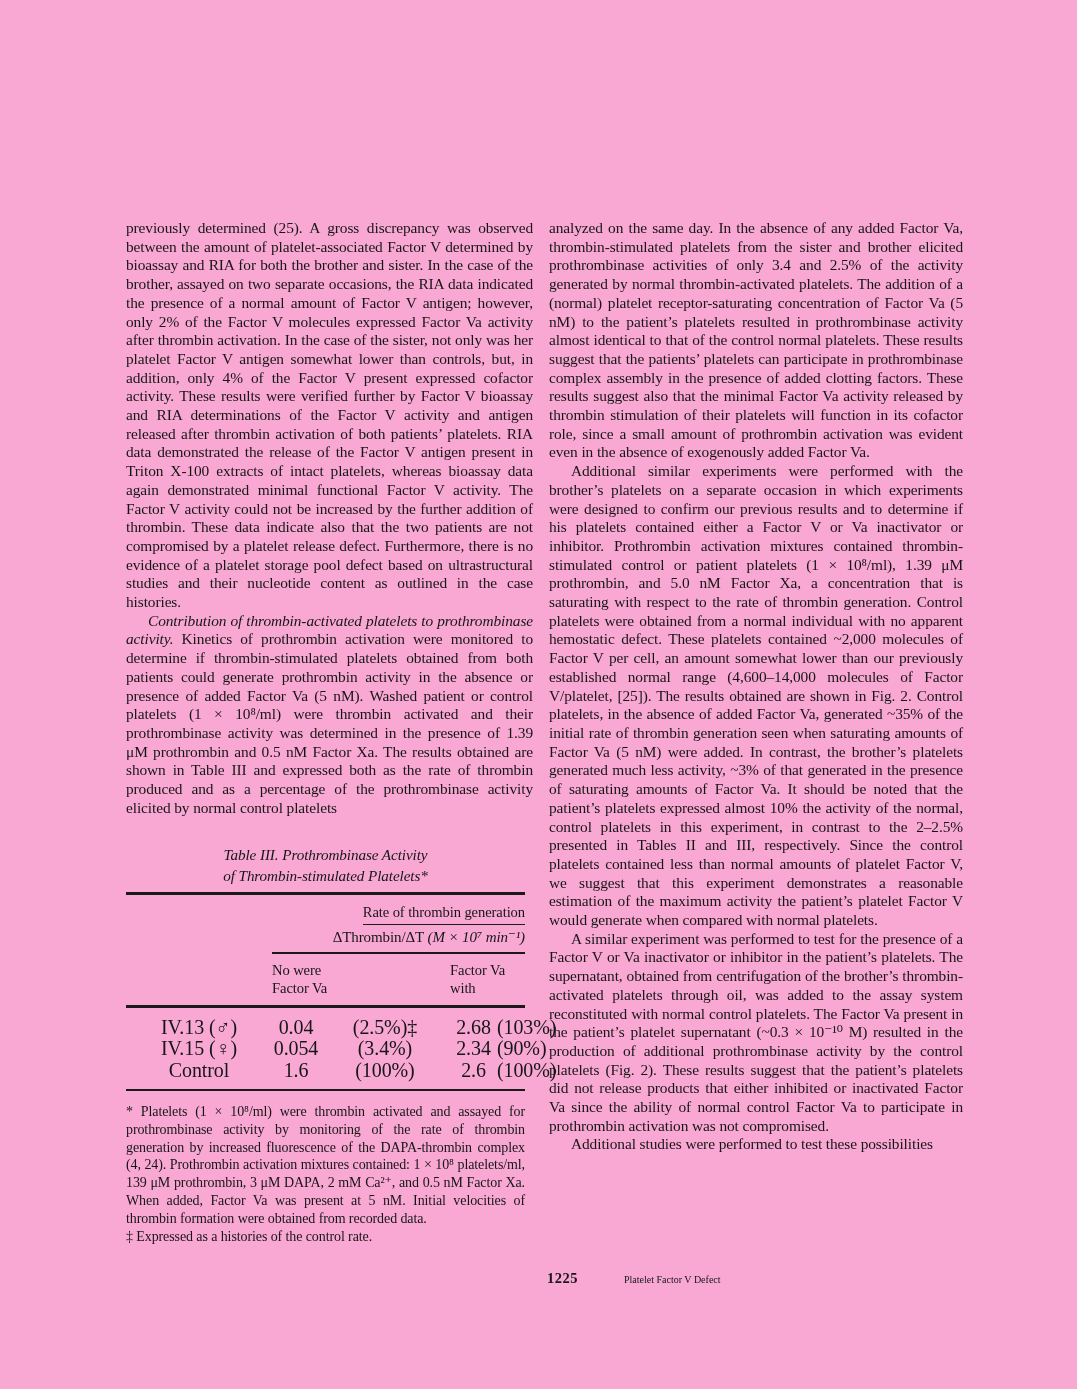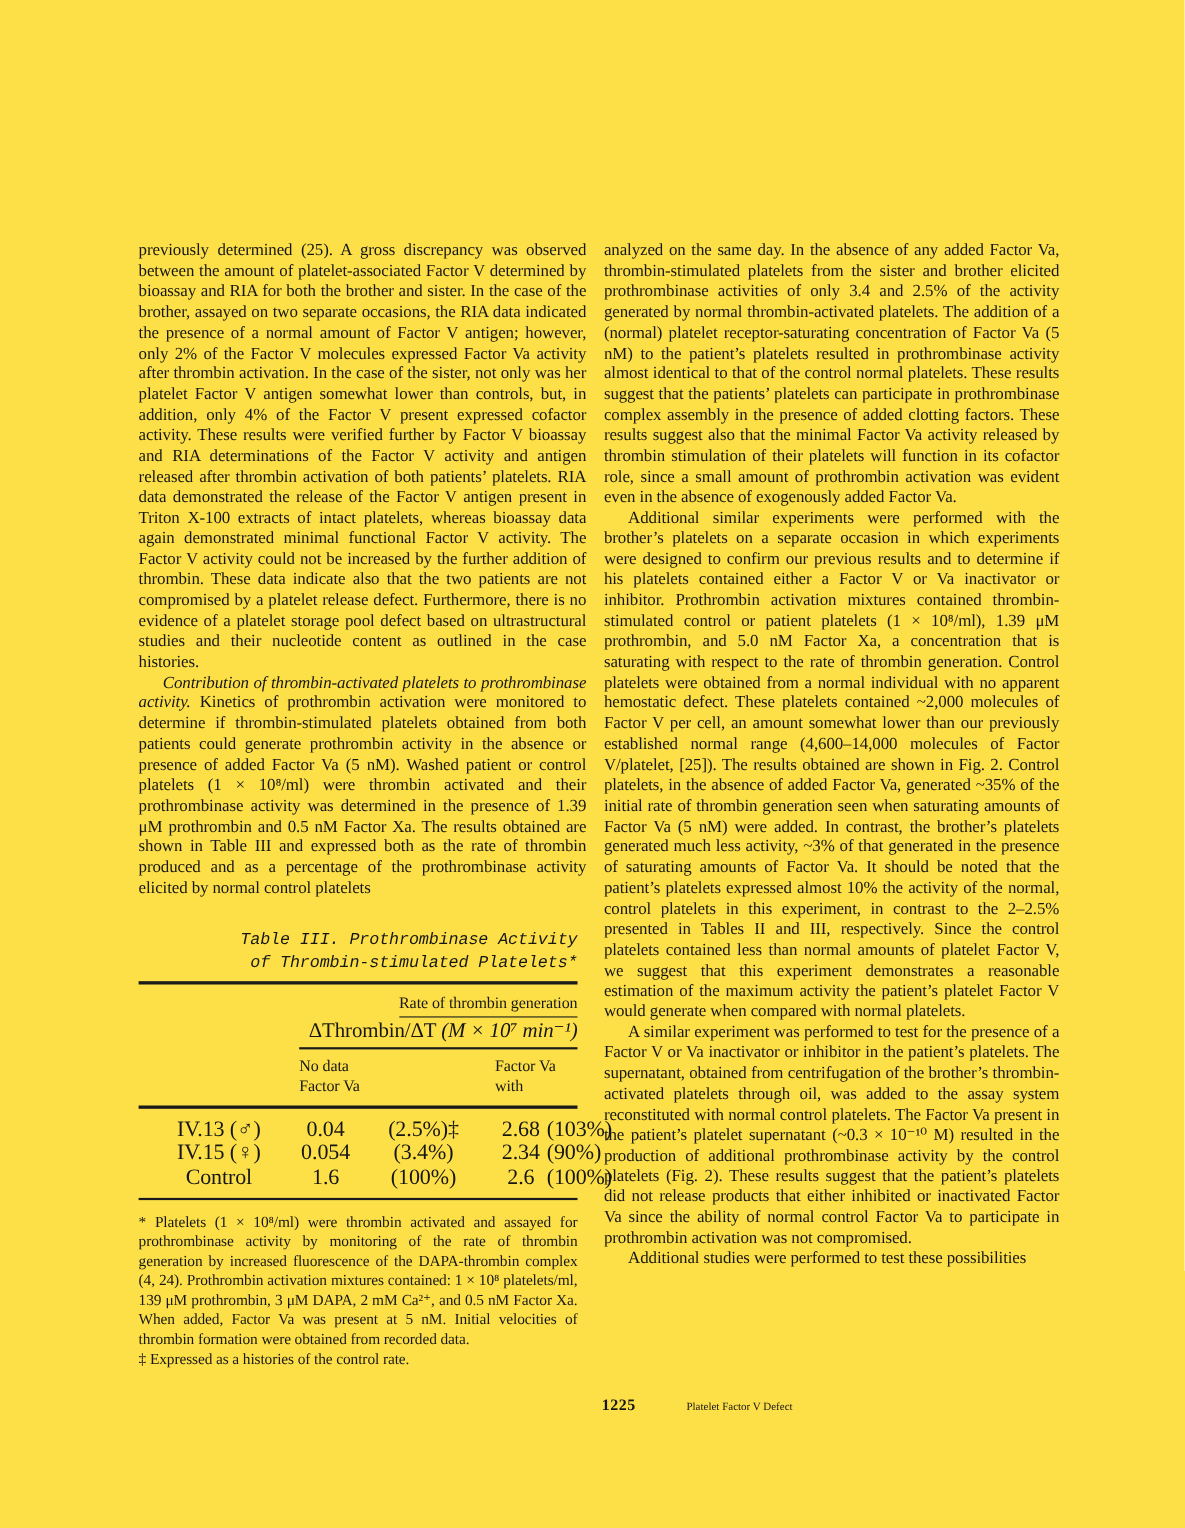--- a/index.html
+++ b/index.html
@@ -1,48 +1,48 @@
 <!DOCTYPE html>
 <html lang="en"><head>
 <meta charset="utf-8">
 <style>
   html,body{margin:0;padding:0;background:#ffffff;}
   .page{
     position:relative;
     width:1077px;height:1389px;
-    background:#fde047;
+    background:#f9a8d4;
     color:#161616;
     font-family:"Liberation Serif","DejaVu Serif",serif;
     overflow:hidden;
   }
   .col{
     position:absolute;top:219px;
     font-size:15.4px;line-height:18.7px;
     letter-spacing:-0.1px;
     text-align:justify;
   }
   .col-left{left:126px;width:407px;}
   .col-right{left:549px;width:414px;}
   .col p{margin:0;padding:0;}
   .indent{text-indent:22px;}
   .it{font-style:italic;}
 
   
   .table-block{margin-top:26px;width:399px;}
-  .tbl-caption{font-style:italic;font-size:15.2px;line-height:21px;text-align:right;margin-bottom:6px;font-family:Liberation Mono, monospace;}
+  .tbl-caption{font-style:italic;font-size:15.2px;line-height:21px;text-align:center;margin-bottom:6px;}
   .rule{background:#1a1a1a;border:0;}
   .rule.thick{height:3px;}
   .rule.mid{height:2px;}
   .rule.inset{margin-left:146px;width:253px;}
   .tbl-head{display:flex;text-align:right;}
   .hw-left{width:146px;flex:none;}
   .hw-right{flex:1;}
   .group-h{padding-top:9px;font-size:14.6px;line-height:17px;}
   .ul{display:inline-block;border-bottom:1.5px solid #1a1a1a;padding-bottom:3px;}
-  .sub-h{font-size:19px;line-height:17px;padding:4px 0 6px 0;}
+  .sub-h{font-size:15px;line-height:17px;padding:4px 0 6px 0;}
   .col-heads{display:flex;text-align:left;font-size:14.6px;line-height:18px;padding:7px 0 8px 0;}
   .ch-label{width:146px;flex:none;}
   .ch1{width:178px;flex:none;}
   .ch2{flex:1;}
   .tbl-body{padding:9px 0 8px 0;text-align:center;font-size:20px;}
   .trow{display:flex;line-height:21.5px;}
   .c0{width:146px;flex:none;}
   .c1{width:48px;flex:none;}
   .c2{width:130px;flex:none;}
   .c3{width:47px;flex:none;}
@@ -78,21 +78,21 @@
           <div class="group-h"><span class="ul">Rate of thrombin generation</span></div>
           <div class="sub-h"><span>ΔThrombin/ΔT </span><span class="it">(M × 10⁷ min⁻¹)</span></div>
         </div>
       </div>
 
       <div class="rule mid inset"></div>
 
       <div class="col-heads">
         <div class="ch-label"></div>
         <div class="ch1">
-          <div>No data</div>
+          <div>No were</div>
           <div>Factor Va</div>
         </div>
         <div class="ch2">
           <div>Factor Va</div>
           <div>with</div>
         </div>
       </div>
 
       <div class="rule thick"></div>
 

